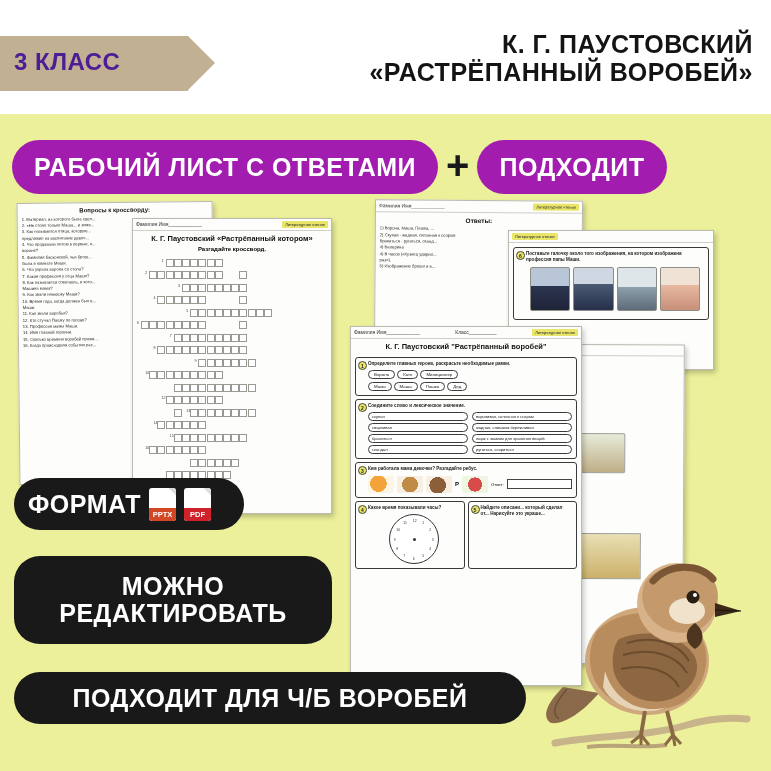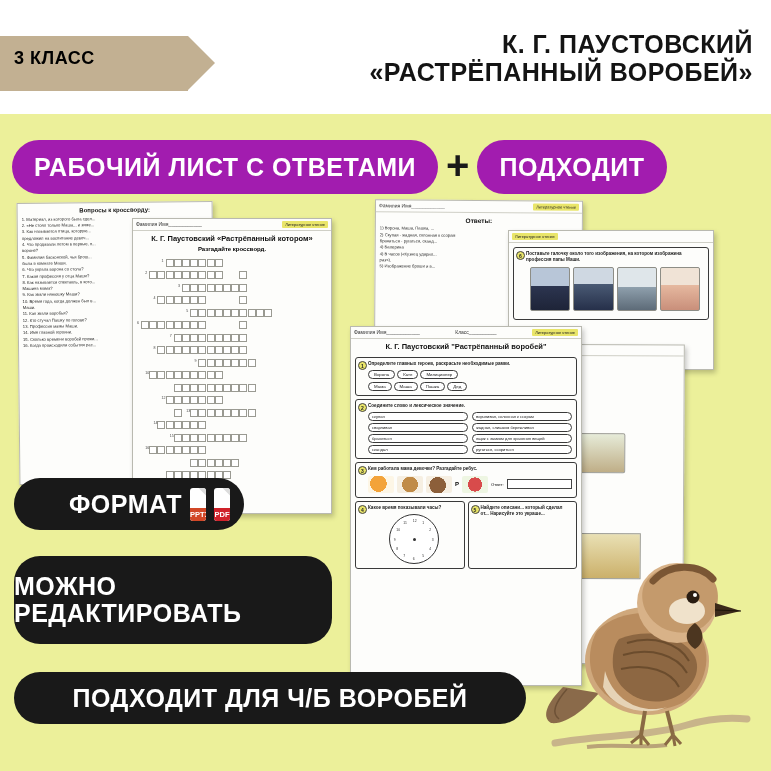--- a/index.html
+++ b/index.html
@@ -30,21 +30,21 @@
     background: #c2b092;
   }
   .grade-ribbon:after {
     content: ""; position: absolute; right: -27px; top: 0;
     border-top: 27.5px solid transparent;
     border-bottom: 27.5px solid transparent;
     border-left: 27px solid #c2b092;
   }
   .grade-text {
     position: absolute; left: 14px; top: 12px;
-    font-size: 18px; font-weight: bold; color: #000000;
+    font-size: 24px; font-weight: bold; color: #4c1d95;
     letter-spacing: 0.5px;
   }
   
   .banner-row {
     position: absolute; left: 12px; top: 140px; width: 748px; height: 54px;
     display: flex; align-items: center;
   }
   .pill {
     background: #a21caf; color: #ffffff; border-radius: 27px;
     height: 54px; display: flex; align-items: center; justify-content: center;
@@ -135,40 +135,40 @@
   .cn { position: absolute; font-size: 3.4px; color: #333; }
   
   .two-col { display: flex; gap: 3px; margin: 3px 4px; }
   .two-col > .sec { margin: 0; flex: 1; }
   
   .label-format {
     position: absolute; left: 14px; top: 478px; width: 230px; height: 52px;
     background: #191919; border-radius: 26px; display: flex; align-items: center;
     padding: 0 14px; gap: 8px;
   }
-  .label-format .txt { color: #fff; font-size: 25px; font-weight: bold; letter-spacing: .5px; margin-left: 41px; }
+  .label-format .txt { color: #fff; font-size: 25px; font-weight: bold; letter-spacing: .5px; }
   .filechip {
     width: 27px; height: 33px; background: #ffffff; border-radius: 3px;
     position: relative; overflow: hidden; display: flex; align-items: flex-end;
     justify-content: center;
   }
   .filechip .band {
     width: 100%; color: #fff; font-size: 7.5px; font-weight: bold; text-align: center;
     padding: 2px 0;
   }
   .filechip.pptx .band { background: #d24726; }
   .filechip.pdf .band { background: #d0222a; }
   .filechip:after {
     content: ""; position: absolute; right: 0; top: 0; width: 8px; height: 8px;
     background: #dcdcdc; clip-path: polygon(0 0, 100% 100%, 100% 0);
   }
   .label-edit {
     position: absolute; left: 14px; top: 556px; width: 318px; height: 88px;
     background: #191919; border-radius: 26px; display: flex; flex-direction: column;
-    align-items: flex-start; justify-content: center;
+    align-items: center; justify-content: center;
   }
   .label-edit div { color: #fff; font-size: 25px; font-weight: bold; letter-spacing: .5px; line-height: 1.1; }
   .label-bw {
     position: absolute; left: 14px; top: 672px; width: 512px; height: 52px;
     background: #191919; border-radius: 26px; display: flex; align-items: center;
     justify-content: center;
   }
   .label-bw span { color: #fff; font-size: 25px; font-weight: bold; letter-spacing: .5px; }
   
   .sparrow { position: absolute; right: 14px; bottom: 10px; width: 230px; height: 250px; }

